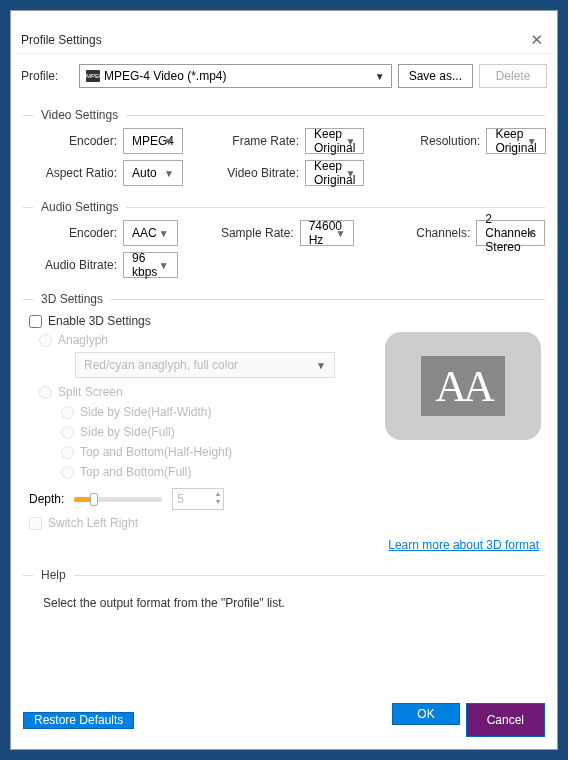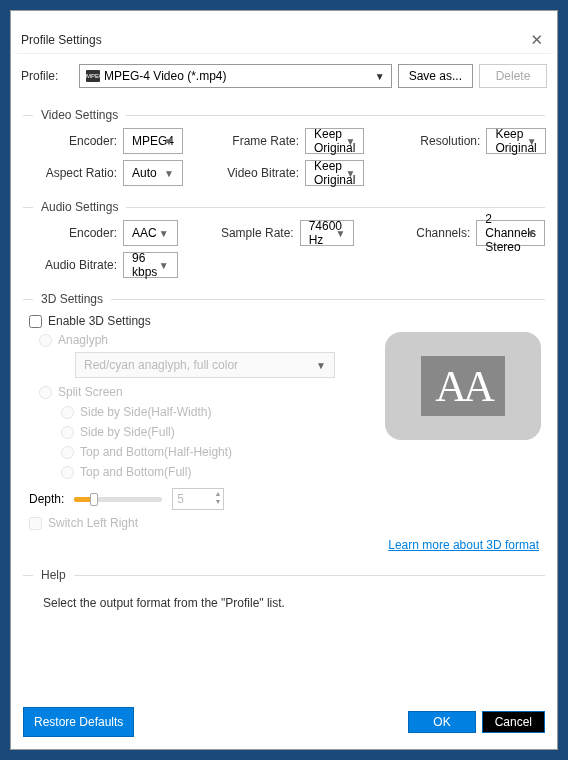--- a/index.html
+++ b/index.html
@@ -45,22 +45,22 @@
 .slider-fill { position: absolute; left: 0; top: 0; height: 5px; width: 20%; background: #f5a623; border-radius: 2px 0 0 2px; }
 .slider-thumb { position: absolute; left: 18%; top: -4px; width: 8px; height: 13px; background: #fff; border: 1px solid #aaa; border-radius: 2px; }
 .spin { width: 52px; height: 22px; border: 1px solid #ccc; display: flex; align-items: center; padding: 0 4px; color: #bbb; position: relative; }
 .spin .spin-btns { position: absolute; right: 2px; top: 1px; font-size: 7px; color: #999; line-height: 8px; }
 .link-row { display: flex; justify-content: flex-end; padding: 6px 6px 2px; }
 .link { color: #0080e0; text-decoration: underline; cursor: pointer; }
 .help-body { padding: 8px 6px 10px 20px; color: #333; }
 .footer { margin-top: auto; display: flex; align-items: center; justify-content: space-between; padding: 10px 12px 12px; }
 .footer-left, .footer-right { display: flex; gap: 6px; }
 .btn-primary { background: #0080e0; color: #fff; border: 1px solid #0066b8; height: 22px; padding: 0 24px; font-size: 12px; cursor: pointer; }
-.btn-secondary { background: #000000; color: #fff; border: 1px solid #0066b8; height: 22px; padding: 0 12px; font-size: 12px; cursor: pointer; }
-.btn-restore { background: #0080e0; color: #fff; border: 1px solid #0066b8; height: 30px; padding: 0 10px; font-size: 12px; cursor: pointer; }
+.btn-secondary { background: #701a75; color: #fff; border: 1px solid #0066b8; height: 34px; padding: 0 20px; font-size: 12px; cursor: pointer; }
+.btn-restore { background: #0080e0; color: #fff; border: 1px solid #0066b8; height: 17px; padding: 0 10px; font-size: 12px; cursor: pointer; }
 input[type=radio]:disabled { opacity: 0.55; }
 input[type=checkbox]:disabled { opacity: 0.55; }
 </style>
 </head>
 <body>
 
 <div class="dialog">
 
   <div class="titlebar">
     <span class="titlebar-title">Profile Settings</span>

